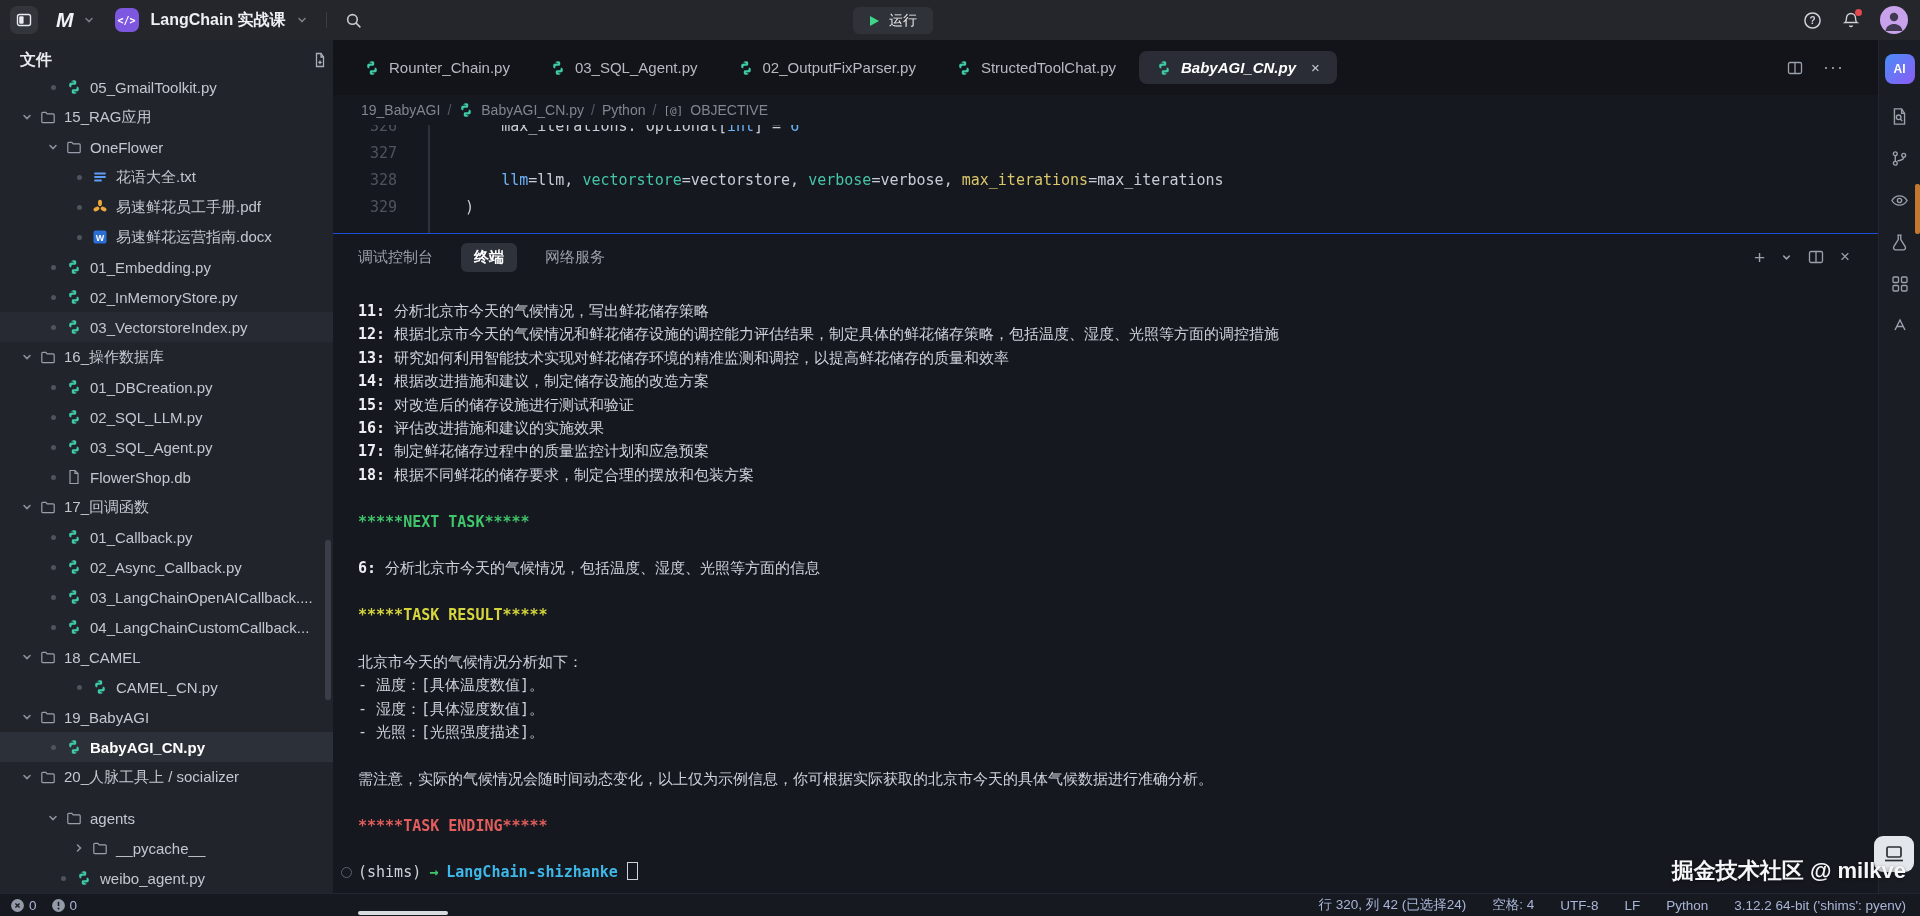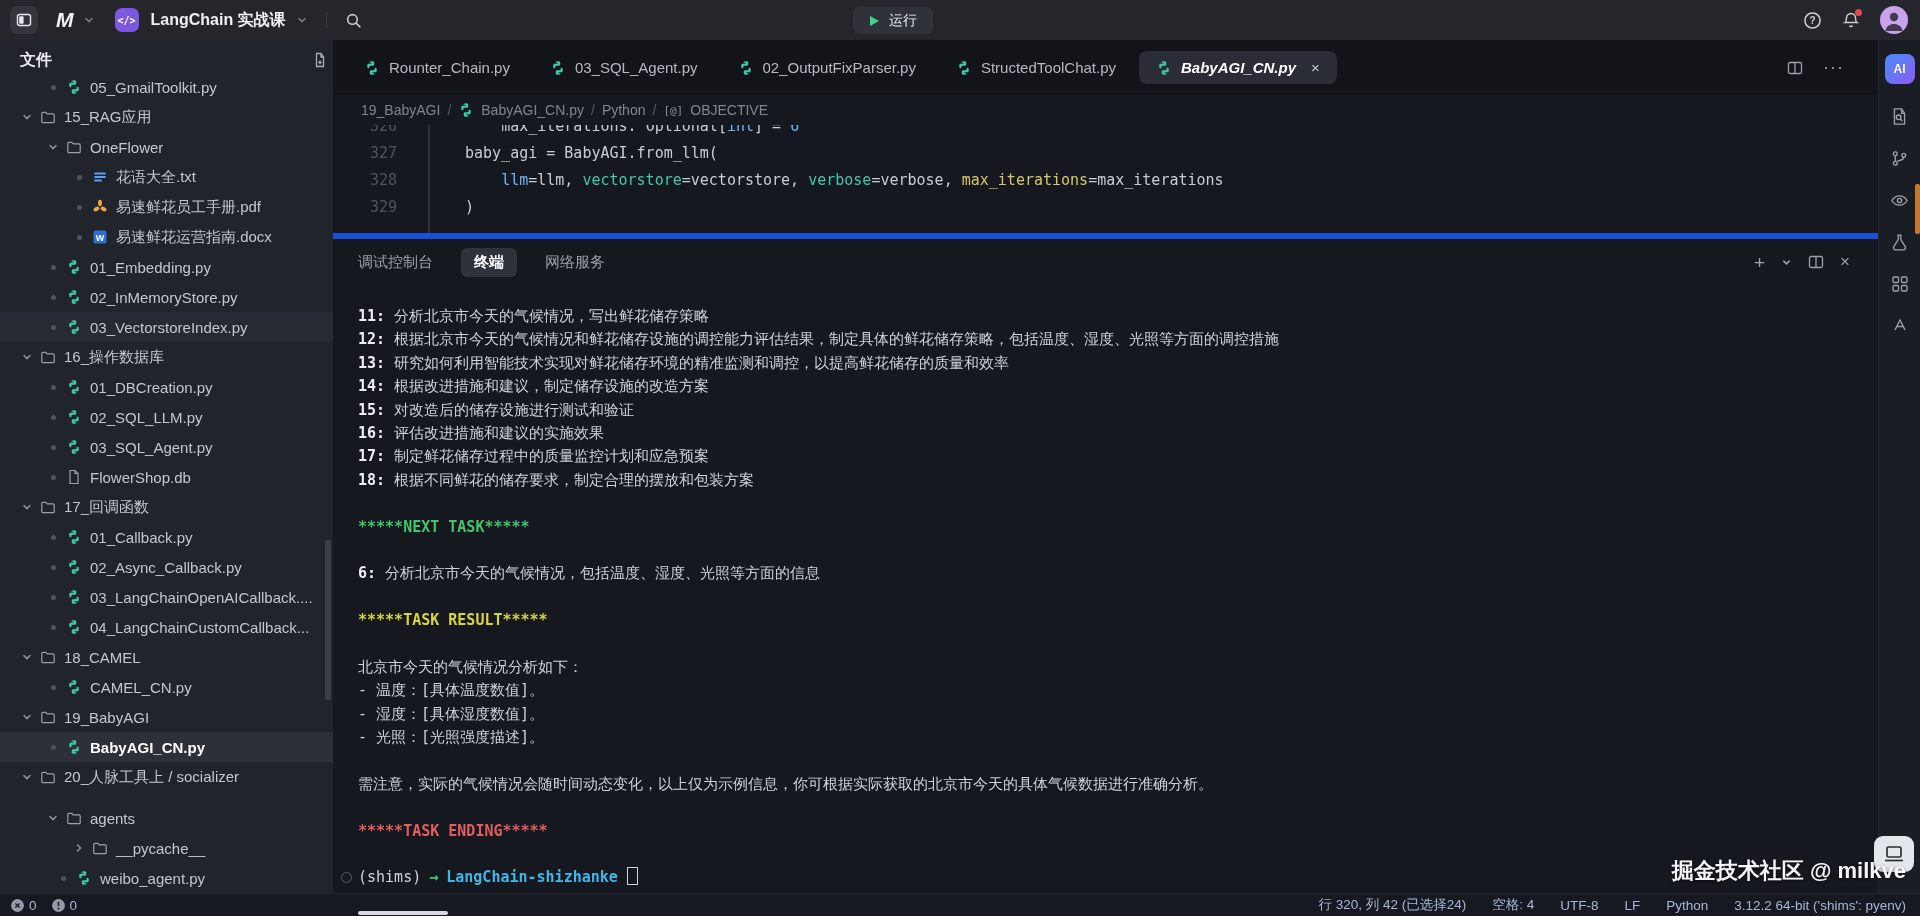--- a/index.html
+++ b/index.html
@@ -52,21 +52,21 @@
   #breadcrumb .sym{font-size:11px;border:0;color:#8b909a;font-family:"DejaVu Sans Mono",monospace}
   
   #code{position:absolute;left:0;top:85px;width:1545px;height:108px;overflow:hidden;background:#16181f}
   #codelines{margin-top:-12px;font-family:"DejaVu Sans Mono",monospace;font-size:15px;line-height:27px}
   .cl{display:flex}
   .cl .gut{width:64px;text-align:right;color:#4e545f;flex:none}
   .cl .ctext{padding-left:68px;white-space:pre;color:#c8ccd4}
   .tok-d{color:#c8ccd4}.tok-blue{color:#6cb2f5}.tok-teal{color:#45c5a8}.tok-yellow{color:#d9c76a}
   #code .vline{position:absolute;left:95px;top:0;bottom:0;width:2px;background:#2e313a}
   
-  #panel{position:absolute;left:0;top:193px;width:1545px;height:660px;background:#16181f;border-top:6px solid #1d4ed8;box-sizing:border-box}
+  #panel{position:absolute;left:0;top:193px;width:1545px;height:660px;background:#16181f;border-top:1px solid #1d4ed8;box-sizing:border-box}
   #panel-tabs{height:46px;display:flex;align-items:center;padding-left:25px;gap:28px;font-size:15px;color:#9ba0aa}
   .ptab{cursor:pointer}
   .ptab.active{background:#2e323b;color:#fff;font-weight:bold;padding:5px 13px;border-radius:6px}
   #panel-actions{margin-left:auto;display:flex;align-items:center;gap:16px;padding-right:28px;color:#9ba1ac}
   #panel-actions .plus{font-size:19px;line-height:1}
   #panel-actions .x{font-size:17px}
   #term{padding:20px 25px 0 25px;font-family:"DejaVu Sans Mono",monospace;font-size:15px;line-height:23.4px;
         color:#ced2da;white-space:nowrap}
   .tline{height:23.4px}
   .tnum{color:#eceef2;font-weight:bold}
@@ -419,21 +419,21 @@
             <path d="M3 4.5l3 3 3-3"></path>
           </svg>
         </span>
         <span class="fic">
           <svg width="16" height="16" viewBox="0 0 16 16" fill="none" stroke="#9aa0ab" stroke-width="1.2">
             <path d="M1.8 4.3c0-.55.45-1 1-1h3l1.4 1.6h6c.55 0 1 .45 1 1v6.8c0 .55-.45 1-1 1H2.8c-.55 0-1-.45-1-1V4.3z"></path>
           </svg>
         </span>
         <span class="lbl">18_CAMEL</span>
       </div>
-      <div class="row" style="padding-left: 46px;">
+      <div class="row" style="padding-left: 72px;">
         <span class="slot">
           <span class="dot"></span>
         </span>
         <span class="fic">
           <svg width="16" height="16" viewBox="0 0 16 16" fill="#3ec9a7">
             <path d="M7.9 1.2c-2.4 0-2.25 1.05-2.25 1.05l.01 1.09h2.3v.32H4.7s-1.55-.18-1.55 2.27 1.35 2.36 1.35 2.36h.81V7.15s-.04-1.35 1.33-1.35h2.28s1.28.02 1.28-1.24V2.42s.2-1.22-2.3-1.22zM6.63 1.9a.41.41 0 1 1 0 .83.41.41 0 0 1 0-.83z"></path>
             <path d="M8.1 14.8c2.4 0 2.25-1.05 2.25-1.05l-.01-1.09h-2.3v-.32h3.26s1.55.18 1.55-2.27-1.35-2.36-1.35-2.36h-.81v1.16s.04 1.35-1.33 1.35H7.08s-1.28-.02-1.28 1.24v2.14s-.2 1.22 2.3 1.22zm1.27-.7a.41.41 0 1 1 0-.83.41.41 0 0 1 0 .83z"></path>
           </svg>
         </span>
         <span class="lbl">CAMEL_CN.py</span>
@@ -596,21 +596,20 @@
     </div>
   <div id="code">
     <div class="vline"></div>
     <div id="codelines">
         <div class="cl">
           <span class="gut">326</span>
           <span class="ctext">    <span class="tok-d">max_iterations</span><span class="tok-d">: </span><span class="tok-d">Optional</span><span class="tok-d">[</span><span class="tok-blue">int</span><span class="tok-d">]</span><span class="tok-d"> = </span><span class="tok-blue">6</span></span>
         </div>
         <div class="cl">
           <span class="gut">327</span>
-          <span class="ctext"><span class="tok-d">baby_agi = BabyAGI.from_llm(</span></span>
         </div>
         <div class="cl">
           <span class="gut">328</span>
           <span class="ctext">    <span class="tok-blue">llm</span><span class="tok-d">=llm, </span><span class="tok-teal">vectorstore</span><span class="tok-d">=vectorstore, </span><span class="tok-teal">verbose</span><span class="tok-d">=verbose, </span><span class="tok-yellow">max_iterations</span><span class="tok-d">=max_iterations</span></span>
         </div>
         <div class="cl">
           <span class="gut">329</span>
           <span class="ctext"><span class="tok-d">)</span></span>
         </div>
       </div>

